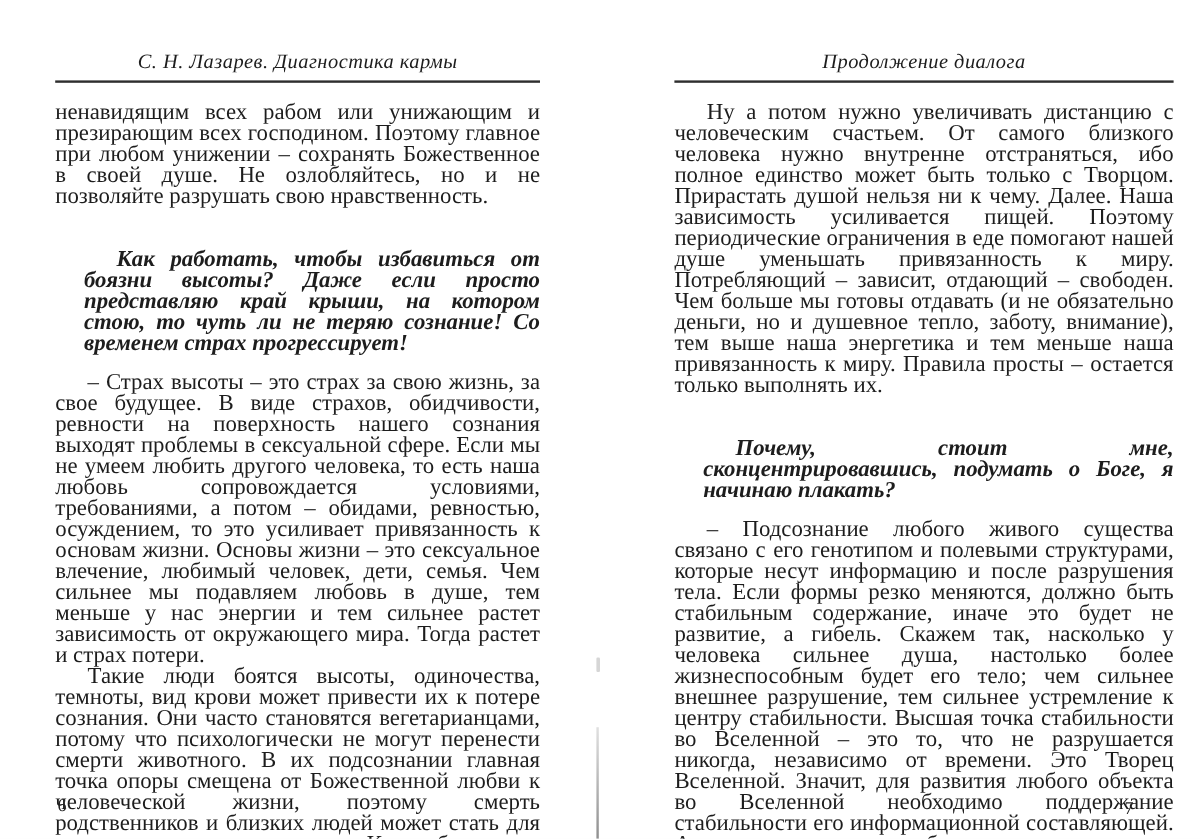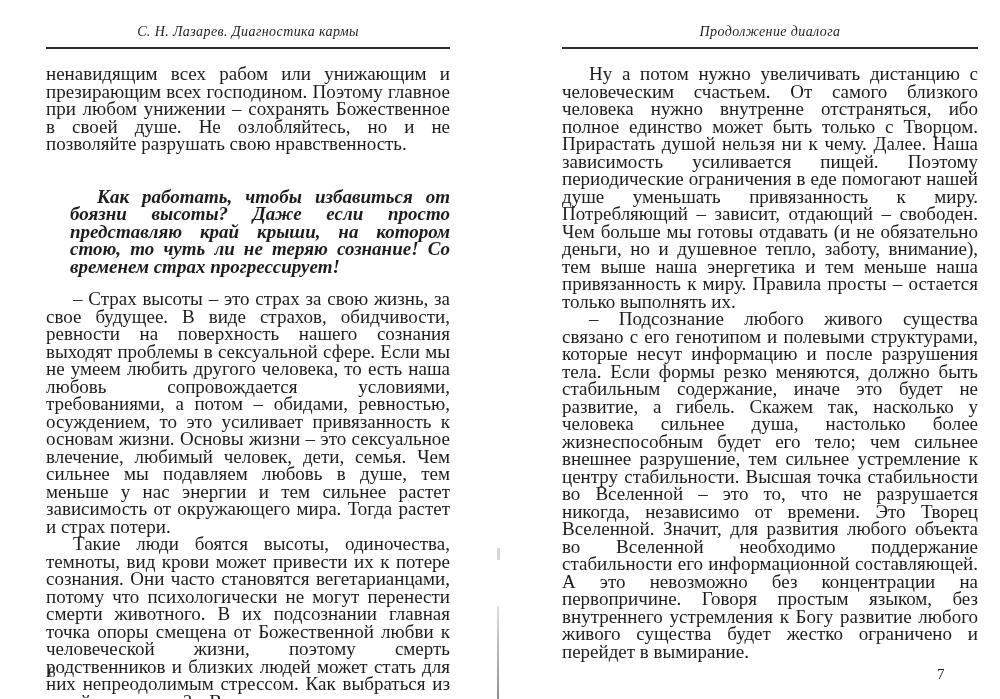--- a/index.html
+++ b/index.html
@@ -16,25 +16,26 @@
     overflow: hidden;
   }
 
   .page { position: absolute; top: 22px; }
   .page--left  { left: 46px;  width: 404px; }
   .page--right { left: 562px; width: 416px; }
 
   .running-head {
     font-style: italic;
     text-align: center;
-    font-size: 14px;
+    font-size: 17px;
     line-height: 20px;
     letter-spacing: 0.4px;
     padding-bottom: 5px;
     border-bottom: 2px solid #2e2e2e;
+    margin-top: 20px;
   }
 
   .page-body {
     margin-top: 16px;
     font-size: 19px;
     line-height: 17.5px;
     text-align: justify;
     text-justify: inter-word;
   }
 
@@ -85,20 +86,21 @@
       <p class="question">Как работать, чтобы избавиться от боязни высоты? Даже если просто представляю край крыши, на котором стою, то чуть ли не теряю сознание! Со временем страх прогрессирует!</p>
       <p>– Страх высоты – это страх за свою жизнь, за свое будущее. В виде страхов, обидчивости, ревности на поверхность нашего сознания выходят проблемы в сексуальной сфере. Если мы не умеем любить другого человека, то есть наша любовь сопровождается условиями, требованиями, а потом – обидами, ревностью, осуждением, то это усиливает привязанность к основам жизни. Основы жизни – это сексуальное влечение, любимый человек, дети, семья. Чем сильнее мы подавляем любовь в душе, тем меньше у нас энергии и тем сильнее растет зависимость от окружающего мира. Тогда растет и страх потери.</p>
       <p>Такие люди боятся высоты, одиночества, темноты, вид крови может привести их к потере сознания. Они часто становятся вегетарианцами, потому что психологически не могут перенести смерти животного. В их подсознании главная точка опоры смещена от Божественной любви к человеческой жизни, поэтому смерть родственников и близких людей может стать для них непреодолимым стрессом. Как выбраться из такой ситуации? В первую очередь нужно научиться любить. Если вас обидел любимый человек, продолжайте любить его как брата. Не можете – любите как сына. Не получается – любите как отца. Это поможет вам сохранить связь с Богом.</p>
     </div>
   </div>
 
   <div class="page page--right">
     <div class="running-head">Продолжение диалога</div>
     <div class="page-body">
       <p>Ну а потом нужно увеличивать дистанцию с человеческим счастьем. От самого близкого человека нужно внутренне отстраняться, ибо полное единство может быть только с Творцом. Прирастать душой нельзя ни к чему. Далее. Наша зависимость усиливается пищей. Поэтому периодические ограничения в еде помогают нашей душе уменьшать привязанность к миру. Потребляющий – зависит, отдающий – свободен. Чем больше мы готовы отдавать (и не обязательно деньги, но и душевное тепло, заботу, внимание), тем выше наша энергетика и тем меньше наша привязанность к миру. Правила просты – остается только выполнять их.</p>
+      <p class="question">Почему, стоит мне, сконцентрировавшись, подумать о Боге, я начинаю плакать?</p>
       <p>– Подсознание любого живого существа связано с его генотипом и полевыми структурами, которые несут информацию и после разрушения тела. Если формы резко меняются, должно быть стабильным содержание, иначе это будет не развитие, а гибель. Скажем так, насколько у человека сильнее душа, настолько более жизнеспособным будет его тело; чем сильнее внешнее разрушение, тем сильнее устремление к центру стабильности. Высшая точка стабильности во Вселенной – это то, что не разрушается никогда, независимо от времени. Это Творец Вселенной. Значит, для развития любого объекта во Вселенной необходимо поддержание стабильности его информационной составляющей. А это невозможно без концентрации на первопричине. Говоря простым языком, без внутреннего устремления к Богу развитие любого живого существа будет жестко ограничено и перейдет в вымирание.</p>
     </div>
   </div>
 
   <div class="page-number page-number--left">6</div>
   <div class="page-number page-number--right">7</div>
 
   <div class="spine-speck"></div>
   <div class="spine-line"></div>
 

